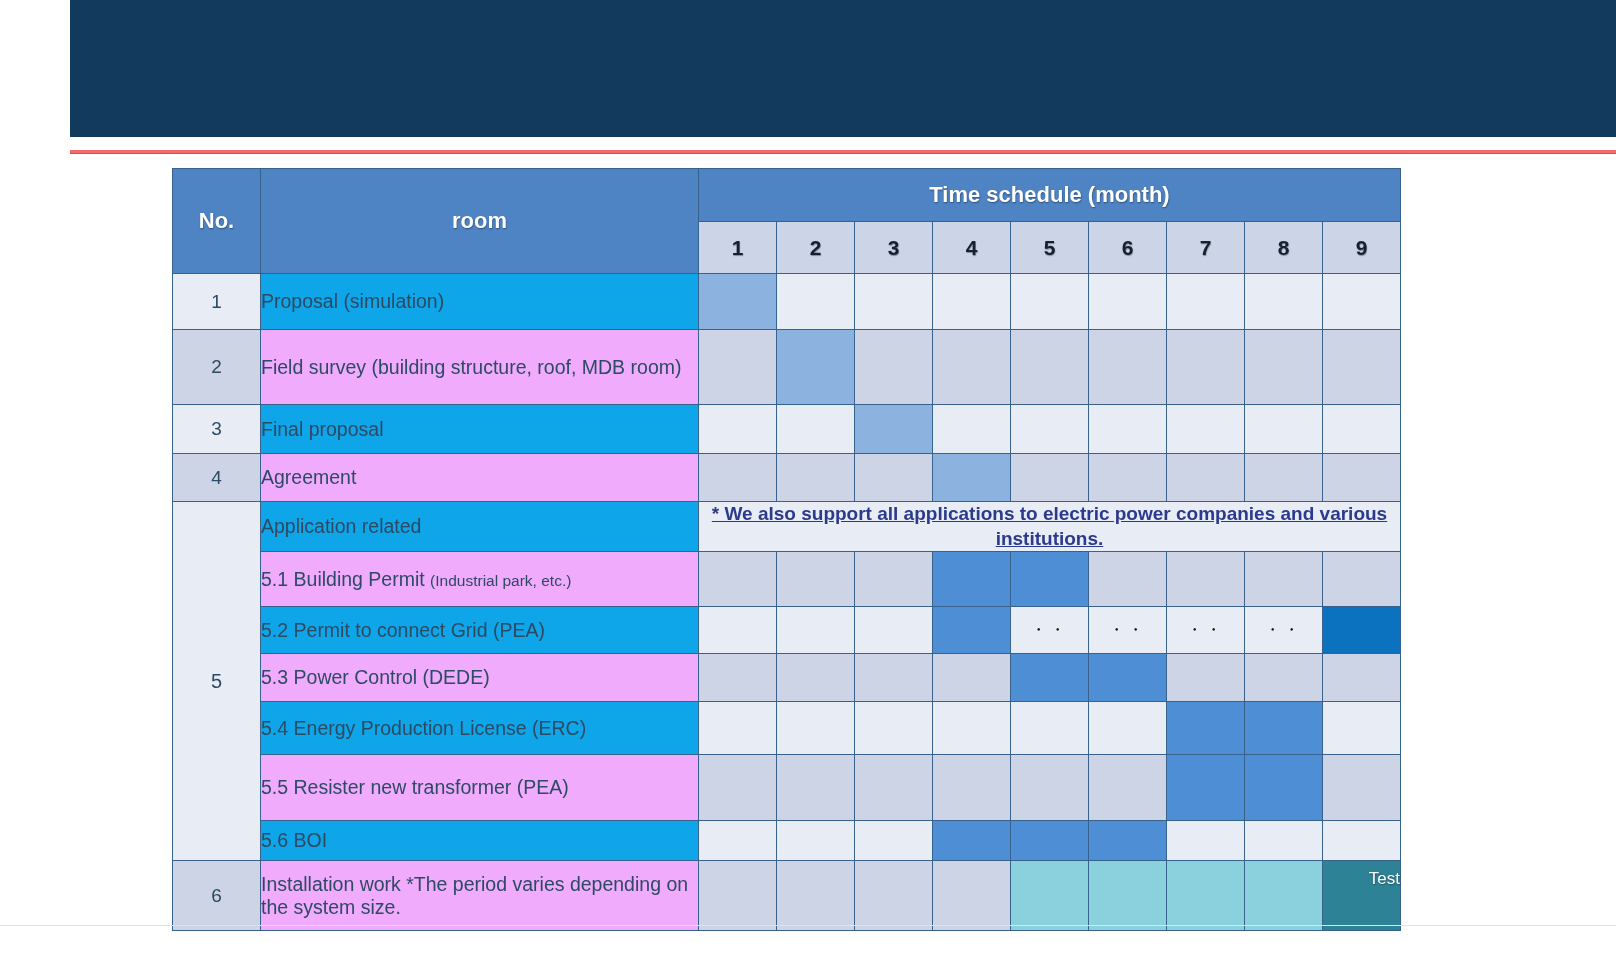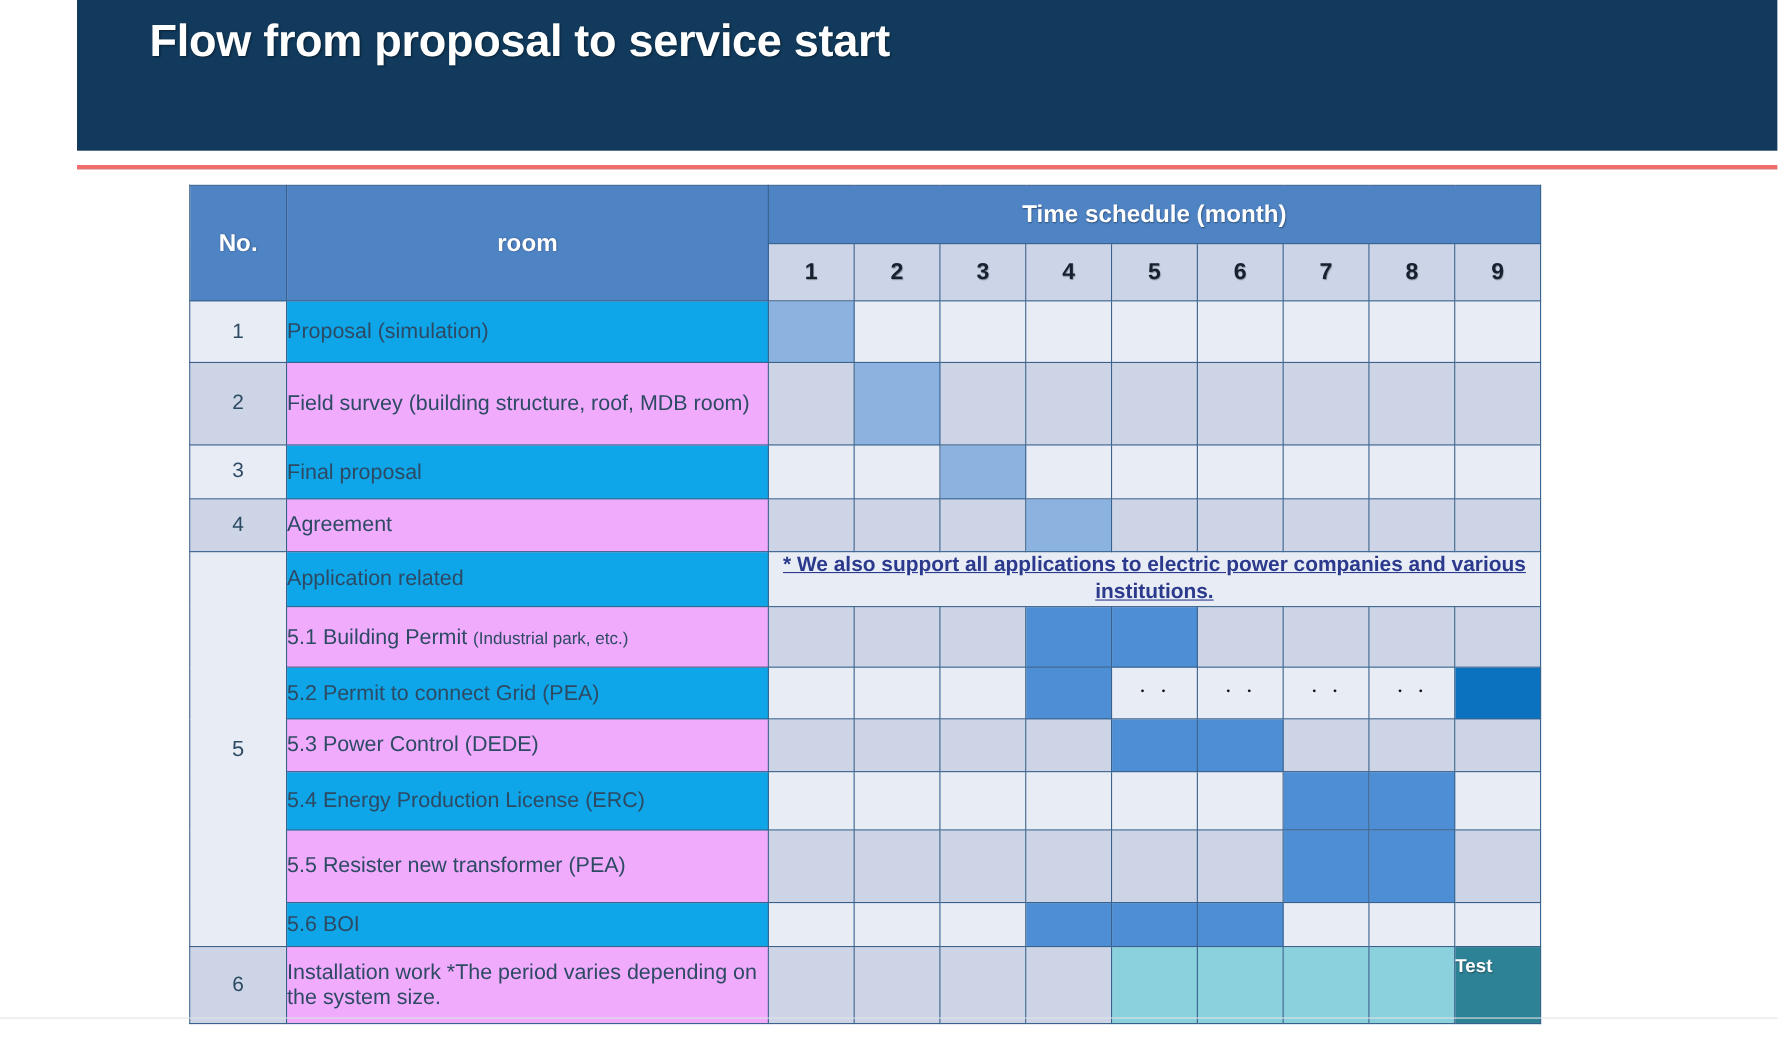--- a/index.html
+++ b/index.html
@@ -132,24 +132,24 @@
   .m.fill-teal-dark { background: #2e8296; }
 
   .dots {
     text-align: center;
     font-size: 16px;
     color: #111111;
     letter-spacing: 3px;
     line-height: 1;
   }
   .test-label {
-    text-align: left;
+    text-align: right;
     color: #ffffff;
     font-size: 17px;
-    font-weight: bold;
+    font-weight: normal;
     text-shadow: 0.5px 0.5px 1.5px rgba(0,0,0,0.4);
   }
 
   .note-cell {
     background: #e8ecf5;
     text-align: center;
     padding: 2px 40px;
     margin-top: 40px;
   }
   .note-text {
@@ -167,21 +167,20 @@
     top: 925px;
     width: 1616px;
     height: 1px;
     background: #dfe3e8;
   }
 </style>
 </head>
 <body>
 
 <div id="header-banner">
-  <div id="slide-title">Flow from proposal to service start</div>
 </div>
 <div id="header-underline"></div>
 <div id="header-underline-dark"></div>
 
 <table id="schedule-table">
   <colgroup>
     <col style="width:88px">
     <col style="width:438px">
     <col style="width:78px">
       <col style="width:78px">

